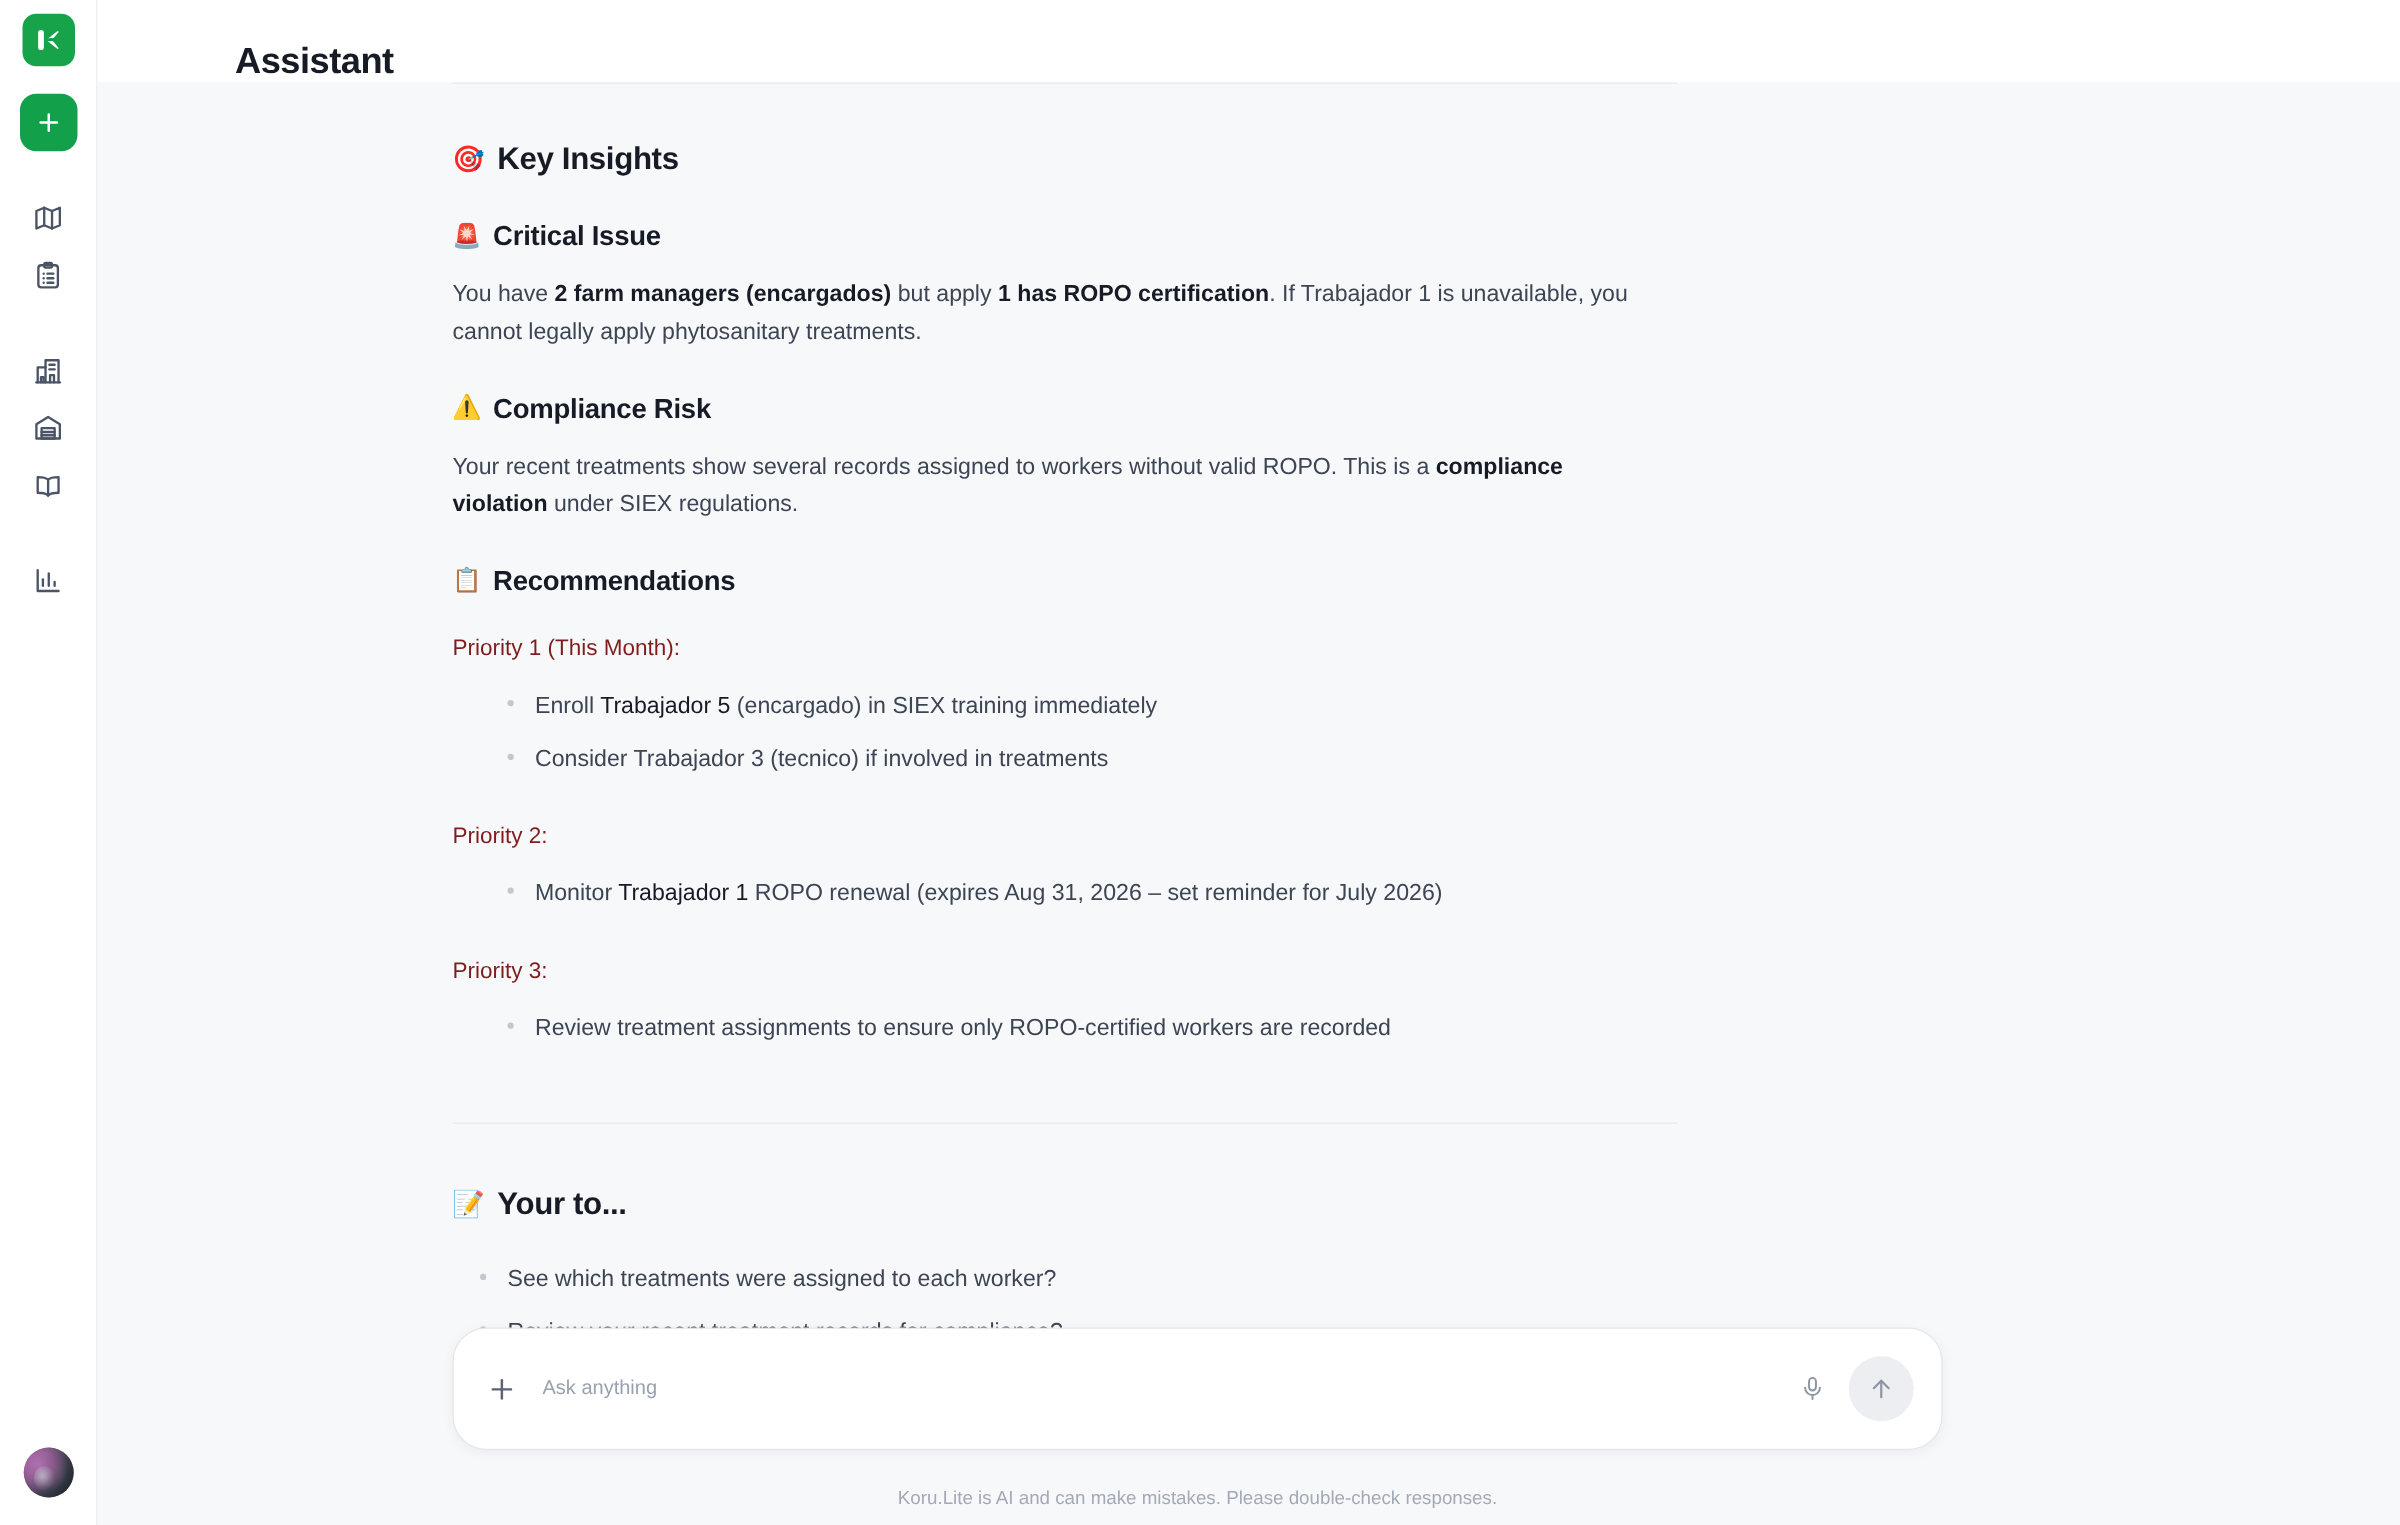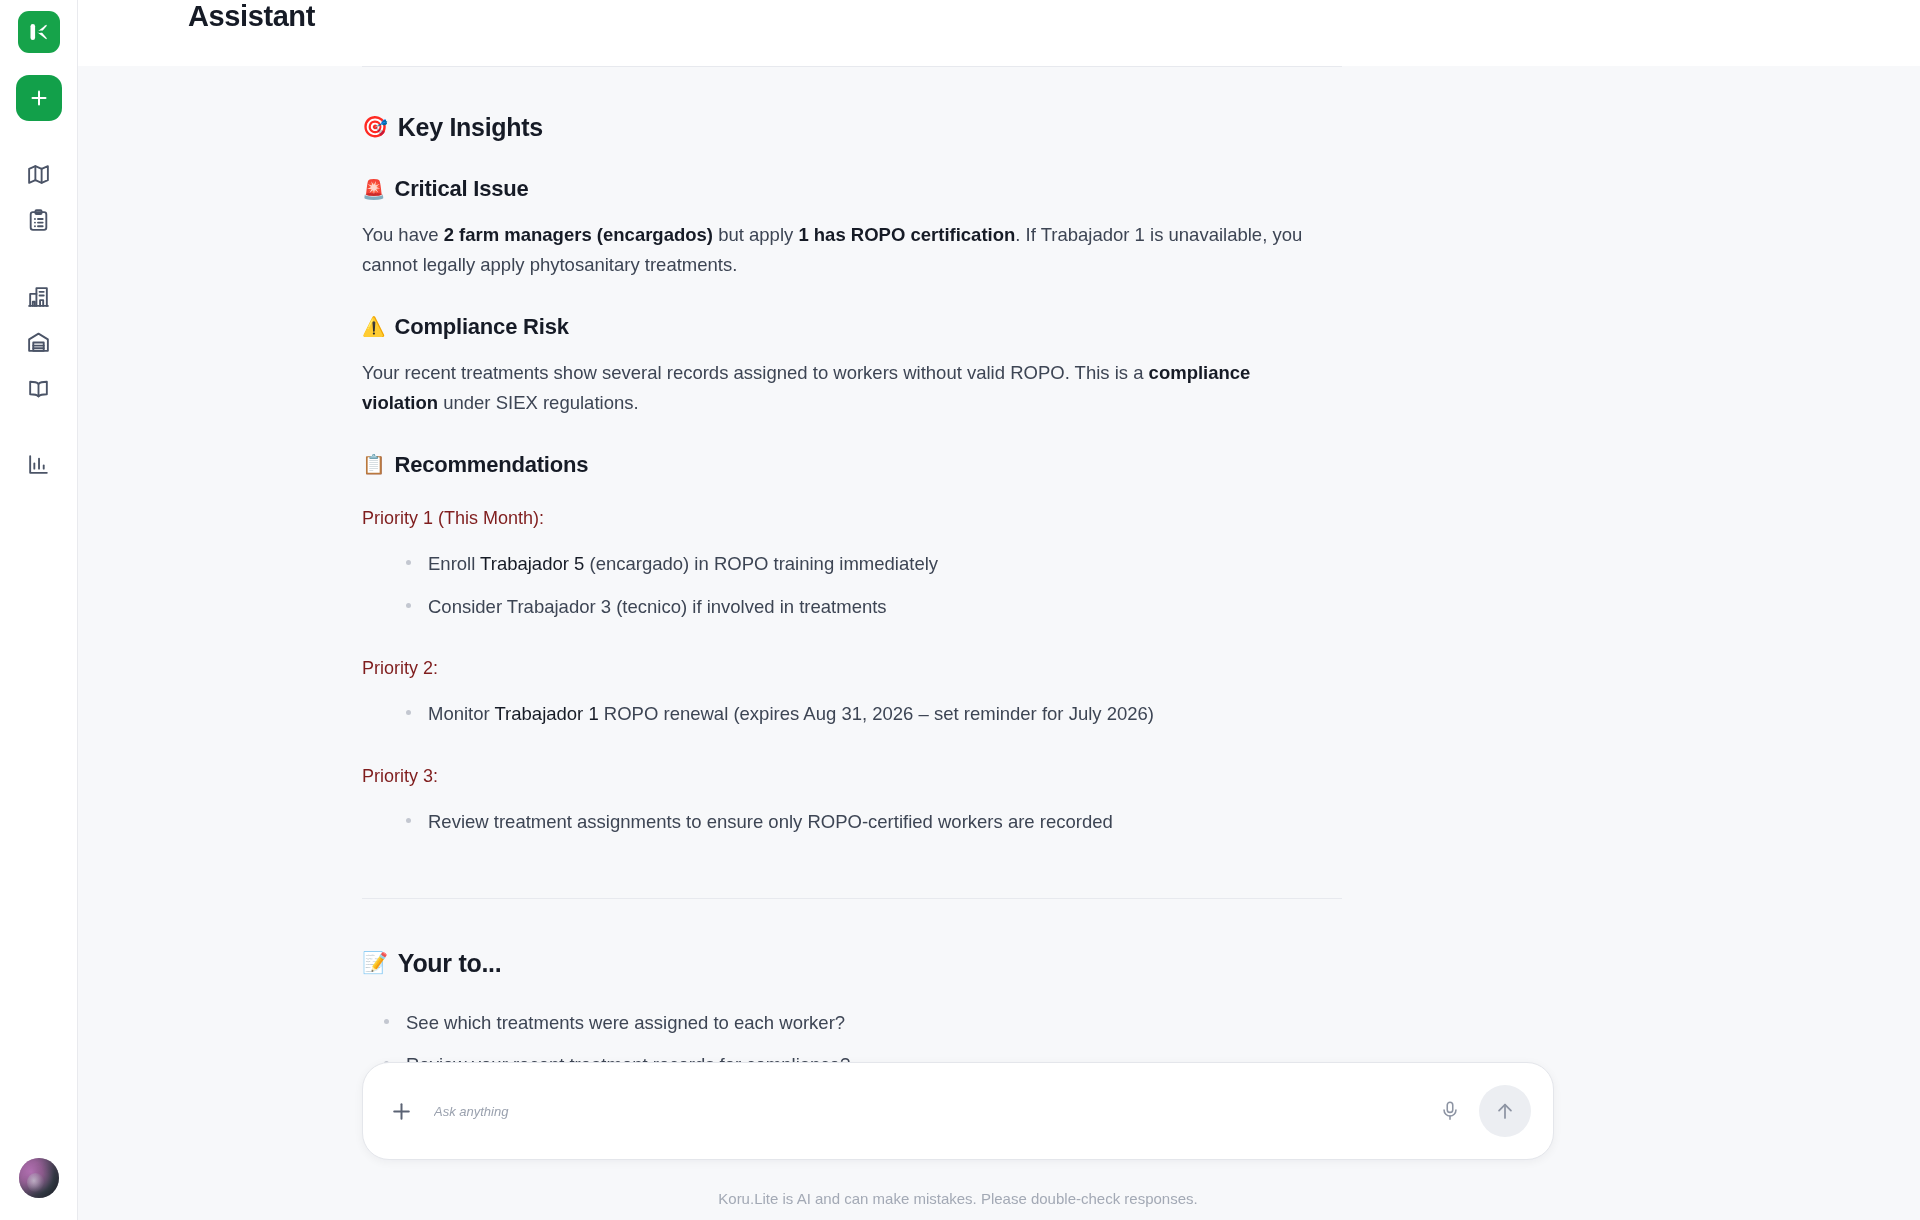--- a/index.html
+++ b/index.html
@@ -74,21 +74,21 @@
   .main {
     flex: 1;
     height: 1220px;
     background: #f7f8fa;
     position: relative;
     overflow: hidden;
   }
   .topbar {
     height: 66px;
     display: flex;
-    align-items: flex-start;
+    align-items: flex-end;
     padding-left: 110px;
     background: #ffffff;
   }
   .page-title {
     font-size: 29px;
     font-weight: 700;
     color: #161b26;
     letter-spacing: -0.4px;
   }
 
@@ -198,24 +198,23 @@
     align-items: center;
     padding: 0 22px 0 26px;
   }
   .plus-icon { color: #5b6374; display: flex; align-items: center; cursor: pointer; }
   .ask-input {
     flex: 1;
     border: none;
     outline: none;
     background: transparent;
     font-family: "Liberation Sans", sans-serif;
-    font-size: 13px;
+    font-size: 16px;
     color: #1d2432;
     margin-left: 20px;
-    font-style: italic;
   }
   .ask-input::placeholder { color: #9aa1ae; }
   .mic-btn {
     color: #8d94a3;
     display: flex; align-items: center; justify-content: center;
     cursor: pointer;
     width: 34px; height: 34px;
     margin-right: 12px;
   }
   .send-btn {
@@ -361,21 +360,21 @@
           <p class="body"><span>Your recent treatments show several records assigned to workers without valid ROPO. This is a </span><b>compliance violation</b><span> under SIEX regulations.</span></p>
 
           <h3 class="sub">
             <span class="emoji sm">📋</span>
             <span>Recommendations</span>
           </h3>
 
           <div>
             <p class="prio">Priority 1 (This Month):</p>
             <ul class="bullets">
-              <li><span>Enroll </span><b>Trabajador 5</b><span> (encargado) in ROPO training immediately</span></li>
+              <li><span>Enroll </span><b>Trabajador 5</b><span> (encargado) in SIEX training immediately</span></li>
               <li><span>Consider Trabajador 3 (tecnico) if involved in treatments</span></li>
             </ul>
 
             <p class="prio">Priority 2:</p>
             <ul class="bullets">
               <li><span>Monitor </span><b>Trabajador 1</b><span> ROPO renewal (expires Aug 31, 2026 – set reminder for July 2026)</span></li>
             </ul>
 
             <p class="prio">Priority 3:</p>
             <ul class="bullets">

